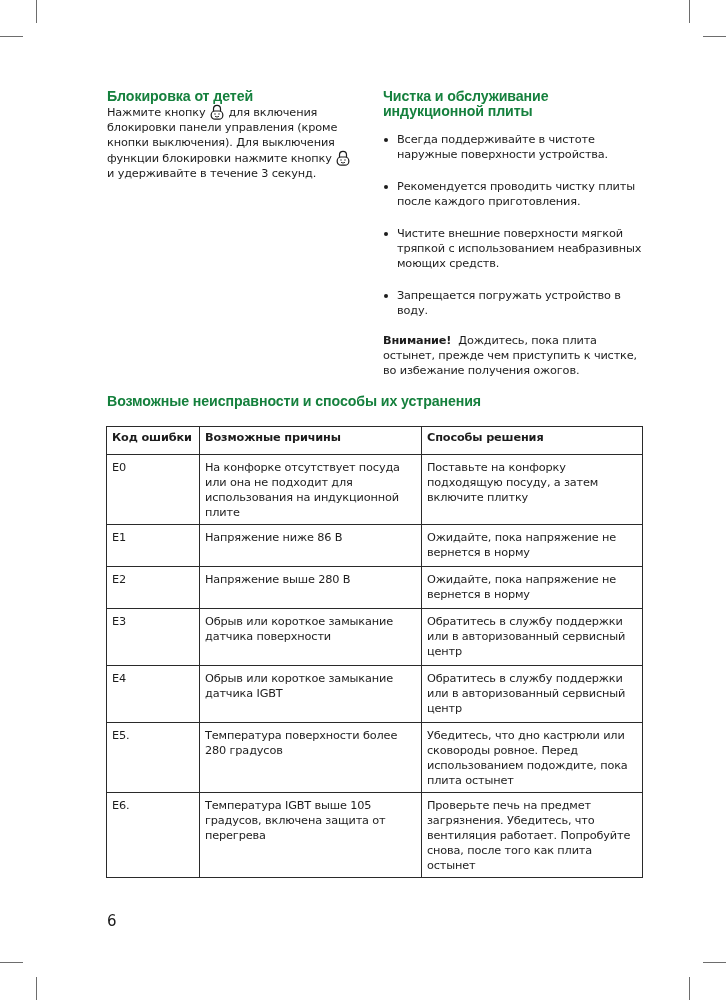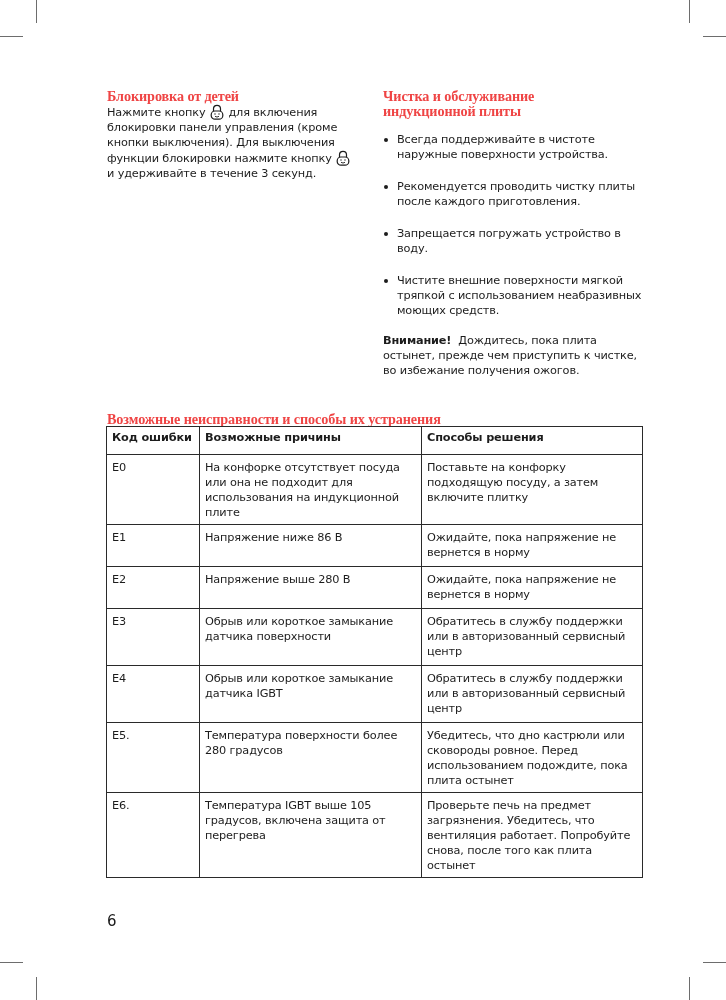--- a/index.html
+++ b/index.html
@@ -9,43 +9,43 @@
     color: #1a1a1a;
   }
   .crop { position: absolute; background: #6d6d6d; }
   .crop.v { width: 1px; height: 23px; }
   .crop.h { height: 1px; width: 23px; }
 
   .col-left { position: absolute; left: 107px; top: 89px; width: 250px; }
   .col-right { position: absolute; left: 383px; top: 89px; width: 265px; }
 
   h2 {
-    font-family: Liberation Serif, serif;
+    font-family: Liberation Sans, sans-serif;
     font-weight: bold; font-size: 14.2px; line-height: 15px;
-    margin: 0; letter-spacing: -0.1px; color: #ef4444;
+    margin: 0; letter-spacing: -0.1px; color: #15803d;
   }
   p, li {
     font-size: 11.3px; line-height: 15px; margin: 0; color: #1c1c1c;
     letter-spacing: -0.15px;
   }
   .col-left p { }
   .lock {
     display: inline-block; width: 14px; height: 16px; vertical-align: -4px;
     margin: 0 1px;
   }
   ul { list-style: none; margin: 13px 0 0 0; padding: 0; }
   ul li { position: relative; padding-left: 14px; margin-bottom: 17px; }
   ul li::before {
     content: ""; position: absolute; left: 1px; top: 6px;
     width: 4px; height: 4px; border-radius: 50%; background: #1c1c1c;
   }
   .warn { margin-top: -2px; }
   .warn b { font-weight: bold; }
 
-  .section-title { position: absolute; left: 107px; top: 412px; }
+  .section-title { position: absolute; left: 107px; top: 394px; }
 
   table.errors {
     position: absolute; left: 106px; top: 426px; width: 536px;
     border-collapse: collapse; table-layout: fixed;
   }
   table.errors th, table.errors td {
     border: 1.5px solid #2a2a2a; vertical-align: top; text-align: left;
     font-size: 11.3px; line-height: 15px; padding: 5px 6px 4px 5px;
     letter-spacing: -0.15px; color: #1c1c1c;
   }
@@ -99,22 +99,22 @@
 </section>
 
 <section class="col-right">
   <h2>
     <span>Чистка и обслуживание</span><br>
     <span>индукционной плиты</span>
   </h2>
   <ul>
     <li>Всегда поддерживайте в чистоте наружные поверхности устройства.</li>
     <li>Рекомендуется проводить чистку плиты после каждого приготовления.</li>
+    <li>Чистите внешние поверхности мягкой тряпкой с использованием неабразивных моющих средств.</li>
     <li>Запрещается погружать устройство в воду.</li>
-    <li>Чистите внешние поверхности мягкой тряпкой с использованием неабразивных моющих средств.</li>
   </ul>
   <p class="warn">
     <b>Внимание!</b>&nbsp;
     <span>Дождитесь, пока плита остынет, прежде чем приступить к чистке, во избежание получения ожогов.</span>
   </p>
 </section>
 
 <h2 class="section-title">Возможные неисправности и способы их устранения</h2>
 
 <table class="errors">

